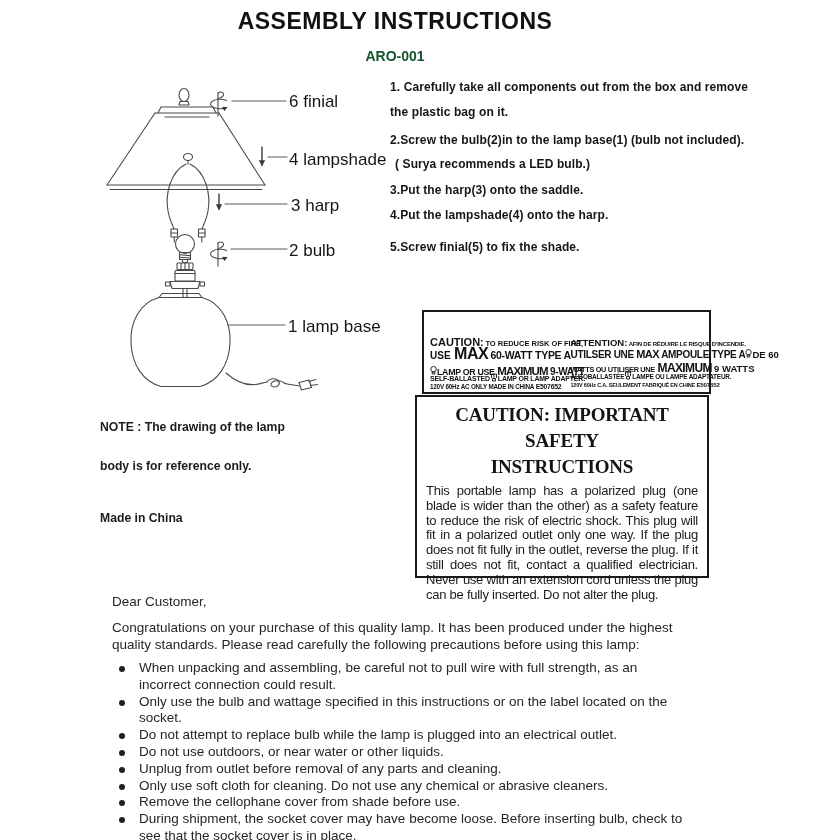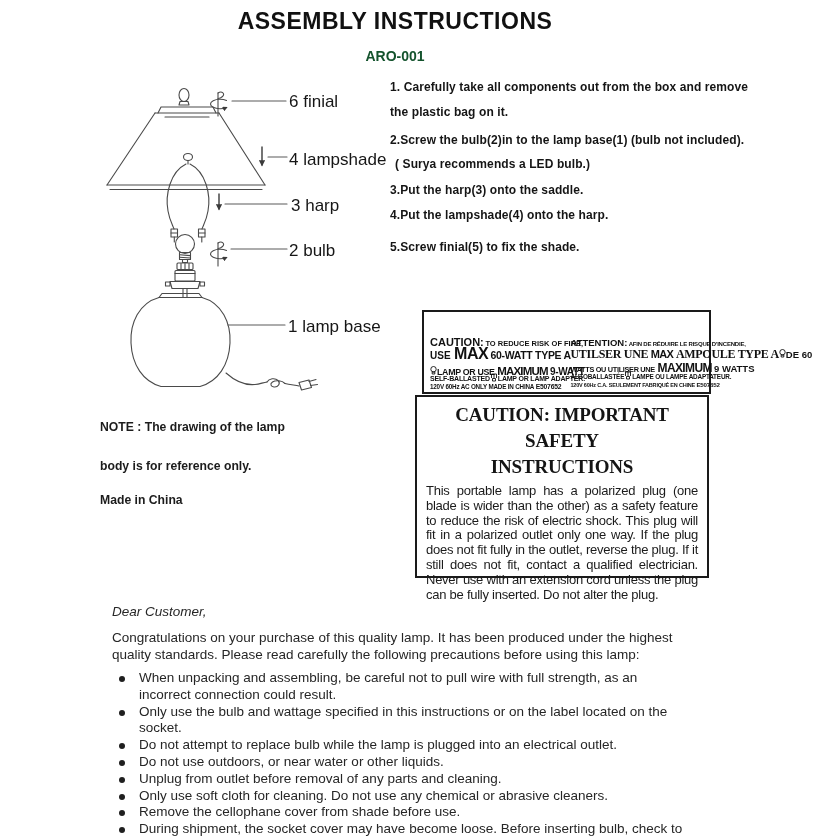--- a/index.html
+++ b/index.html
@@ -35,40 +35,40 @@
   .rl span{vertical-align:baseline;}
   .rl span + span{margin-left:.22em;}
   
   .en .r1{height:13px;} .en .r1 .big{font-size:11px;} .en .r1 .sm{font-size:7.5px;}
   .en .r2{height:16px;} .en .r2 .use{font-size:10px;} .en .r2 .max{font-size:16px;letter-spacing:-.5px;} .en .r2 .rest{font-size:10.5px;letter-spacing:-.3px;}
   .en .r3{height:12px;} .en .r3 .t{font-size:8.8px;letter-spacing:-.3px;} .en .r3 .mx{font-size:11.5px;letter-spacing:-.8px;} .en .r3 .w{font-size:10px;letter-spacing:-.3px;}
   .en .r4{height:10px;font-size:7px;letter-spacing:-.2px;}
   .en .r5{height:9px;font-size:6.3px;letter-spacing:-.2px;} .en .r5 .cert{font-size:6.8px;}
   
   .fr .r1{height:12px;} .fr .r1 .big{font-size:9.5px;margin-top:44px;} .fr .r1 .sm{font-size:6px;letter-spacing:-.2px;}
-  .fr .r2{height:14px;} .fr .r2 .t{font-size:12px;letter-spacing:-.3px;font-family:Liberation Serif, serif;} .fr .r2 .mx{font-size:11px;letter-spacing:-.6px;} .fr .r2 .de{font-size:9.5px;}
+  .fr .r2{height:14px;} .fr .r2 .t{font-size:10px;letter-spacing:-.3px;} .fr .r2 .mx{font-size:11px;letter-spacing:-.6px;} .fr .r2 .de{font-size:9.5px;}
   .fr .r3{height:13px;} .fr .r3 .t{font-size:7.3px;letter-spacing:-.3px;margin-top:13px;} .fr .r3 .mx{font-size:12px;letter-spacing:-.6px;} .fr .r3 .w{font-size:9.5px;}
   .fr .r4{height:10px;font-size:6.4px;letter-spacing:-.2px;}
   .fr .r5{height:9px;font-size:5.5px;letter-spacing:-.2px;} .fr .r5 .cert{font-size:6.2px;}
   .mini-icon{display:inline-block;vertical-align:-1px;}
 
   
   .safety-box{
     left:415px;top:395px;width:294px;height:183px;border:2.5px solid #1a1a1a;
     box-sizing:border-box;padding:5px 9px 0 9px;color:#141414;
   }
   .safety-title{font-family:"Liberation Serif","DejaVu Serif",serif;font-weight:bold;font-size:19px;text-align:center;line-height:26px;letter-spacing:-.2px;}
   .safety-body{margin-top:4px;font-size:13px;line-height:14.8px;text-align:justify;letter-spacing:-.25px;color:#1b1b1b;}
 
   
   .note-line{position:absolute;left:100px;font-size:12.2px;font-weight:bold;color:#1c1c1c;white-space:nowrap;}
 
   
   .letter{left:112px;top:592px;width:582px;color:#262626;}
-  .letter-salutation{font-size:13.5px;margin:12px 0 10px 0;font-style:italic;}
+  .letter-salutation{font-size:13.5px;margin:2px 0 10px 0;}
   .letter-intro{font-size:13.5px;line-height:17px;margin:0 0 7px 0;}
   .precaution-list{list-style:none;margin:0;padding:0;}
   .precaution-list li{display:flex;align-items:flex-start;padding-left:7px;}
   .bullet-dot{flex:0 0 6px;width:6px;height:6px;border-radius:50%;background:#1f1f1f;margin:6px 14px 0 0;}
   .bullet-text{font-size:13.5px;line-height:16.8px;width:552px;}
 </style>
 </head>
 <body>
 
 <div class="page">
@@ -214,21 +214,21 @@
     <div class="safety-title">
       <div>CAUTION: IMPORTANT SAFETY</div>
       <div>INSTRUCTIONS</div>
     </div>
     <div class="safety-body">This portable lamp has a polarized plug (one blade is wider than the other) as a safety feature to reduce the risk of electric shock. This plug will fit in a polarized outlet only one way. If the plug does not fit fully in the outlet, reverse the plug. If it still does not fit, contact a qualified electrician. Never use with an extension cord unless the plug can be fully inserted. Do not alter the plug.</div>
   </div>
 
   <div>
     <div class="note-line" style="top:420px">NOTE :  The drawing of the lamp</div>
     <div class="note-line" style="top:459px">body is for reference only.</div>
-    <div class="note-line" style="top:493px">Made in China</div>
+    <div class="note-line" style="top:511px">Made in China</div>
   </div>
 
   <div class="abs letter">
     <p class="letter-salutation">Dear Customer,</p>
     <p class="letter-intro">Congratulations on your purchase of this quality lamp. It has been produced under the highest quality standards. Please read carefully the following precautions before using this lamp:</p>
     <ul class="precaution-list">
       <li>
           <span class="bullet-dot"></span>
           <span class="bullet-text">When unpacking and assembling, be careful not to pull wire with full strength, as an incorrect connection could result.</span>
         </li>

